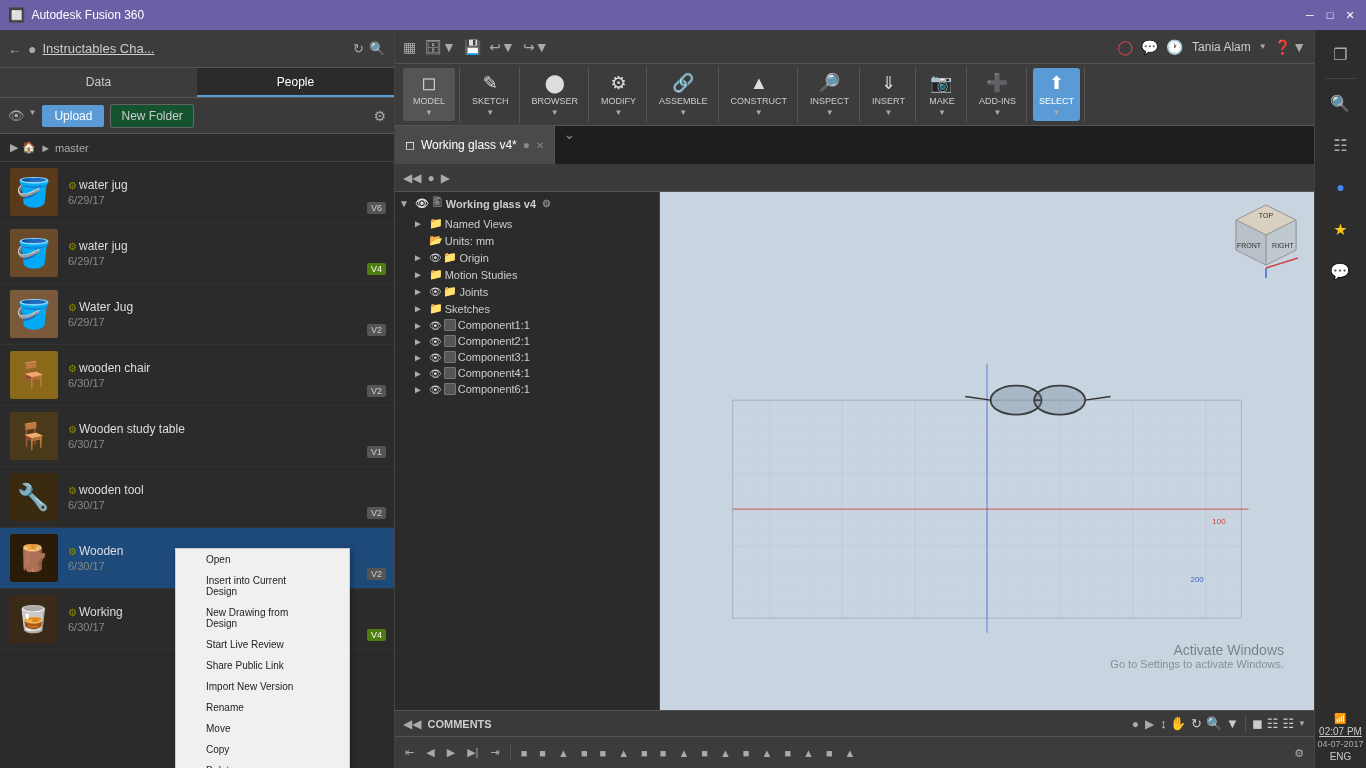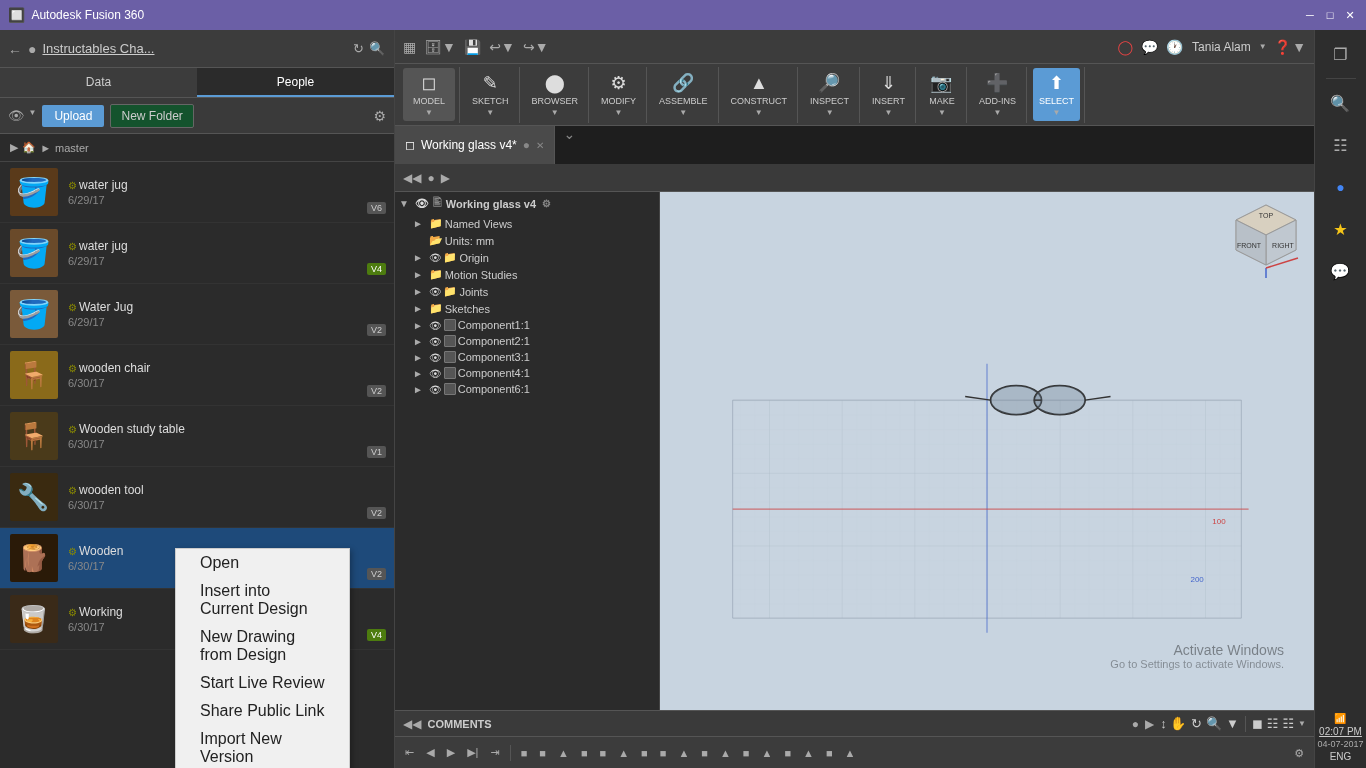--- a/index.html
+++ b/index.html
@@ -66,21 +66,21 @@
     }
     .file-badge.v4 { background: #4d7c0f; color: white; }
     .file-icon { color: #8b8b00; font-size: 10px; margin-right: 2px; }
 
     
     #context-menu {
       position: absolute; left: 175px; top: 548px; width: 175px; background: #f0f0f0;
       border: 1px solid #ccc; box-shadow: 2px 2px 6px rgba(0,0,0,0.3); z-index: 100;
     }
     .ctx-item {
-      padding: 5px 24px; font-size: 16px; color: #222; cursor: pointer;
+      padding: 5px 30px; font-size: 10px; color: #222; cursor: pointer;
     }
 
     
     #main-area { flex: 1; display: flex; flex-direction: column; background: #1e1e1e; }
     #tab-bar { display: flex; align-items: stretch; height: 38px; }
     .tab { display: flex; align-items: center; padding: 0 10px; gap: 6px; background: #2e2e2e; color: #ccc; font-size: 12px; border-right: 1px solid #555; cursor: pointer; }
     .tab.active { background: #4a4a4a; color: white; }
     .tab-close { color: #888; font-size: 10px; cursor: pointer; }
     #tab-add { color: #888; cursor: pointer; padding: 0 8px; font-size: 14px; }
 

